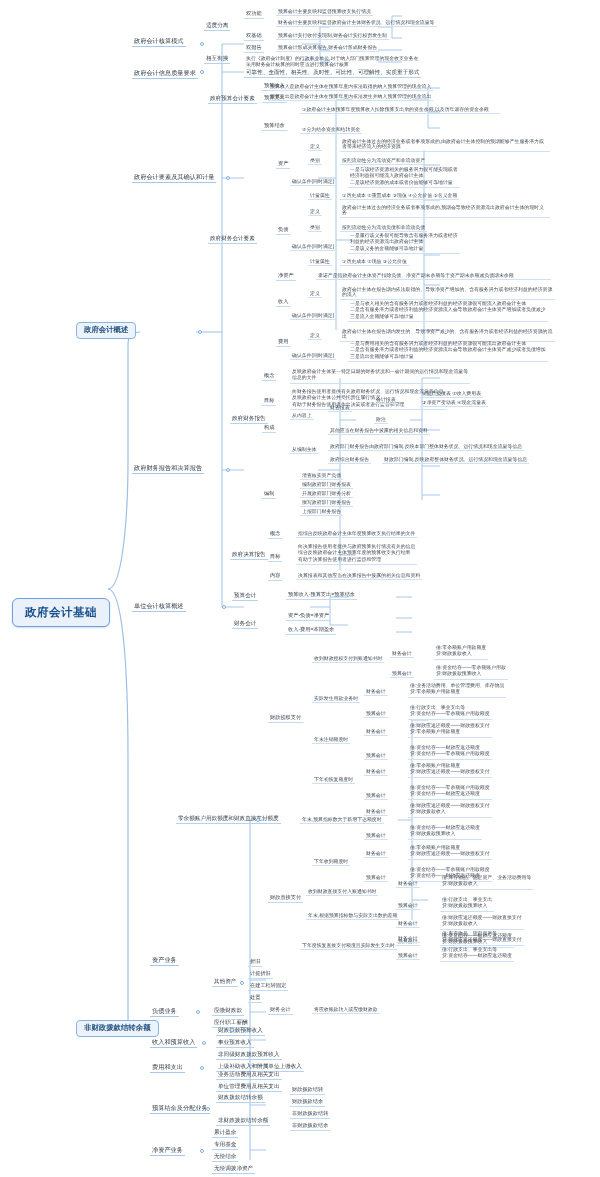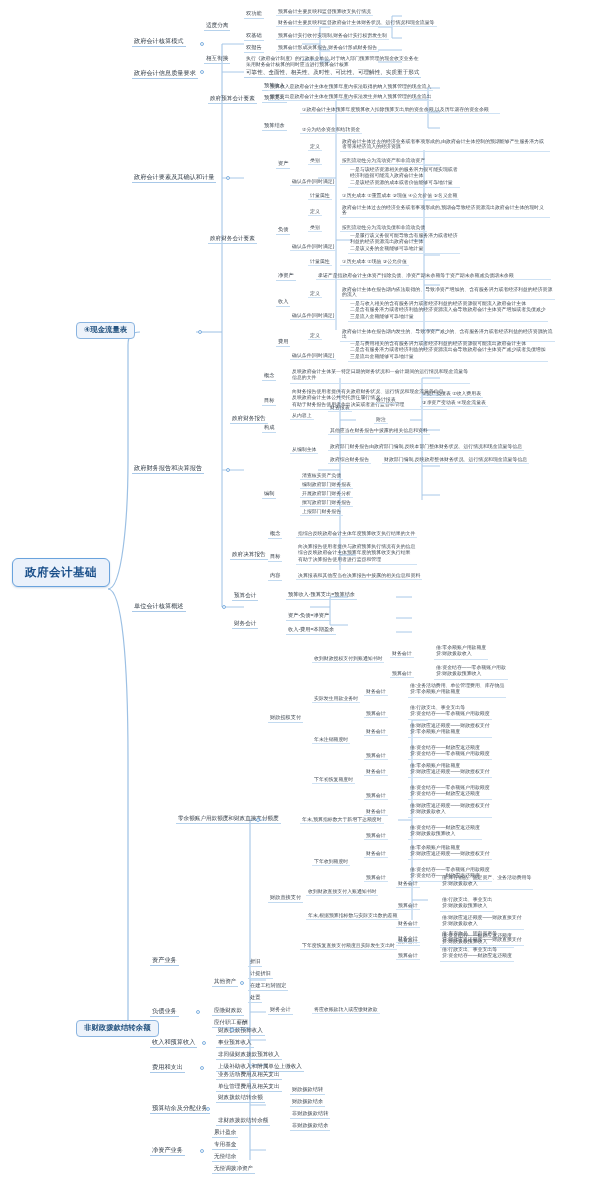--- a/index.html
+++ b/index.html
@@ -155,23 +155,23 @@
       <path d="M250 1105 L266 1105"></path>
       <path d="M250 1150 L266 1150"></path>
 
       <path d="M398 820 L412 820"></path>
       <path d="M412 720 L412 920"></path>
       <path d="M412 720 L428 720"></path>
       <path d="M412 900 L428 900"></path>
     </g>
   </svg>
 
-  <div class="node root" style="left:12px; top:558px;">政府会计基础</div>
-
-  <div class="node lvl1" style="left:76px; top:322px;">④现金流量表</div>
+  <div class="node root" style="left:12px; top:598px;">政府会计基础</div>
+
+  <div class="node lvl1" style="left:76px; top:322px;">政府会计概述</div>
   <div class="node lvl1" style="left:76px; top:1020px;">非财政拨款结转余额</div>
 
   <div class="node lvl2" style="left:132px; top:36px;">政府会计核算模式</div>
   <div class="node lvl3" style="left:204px; top:21px;">适度分离</div>
   <div class="node lvl3" style="left:204px; top:54px;">相互衔接</div>
   <div class="node lvl4" style="left:244px; top:10px;">双功能</div>
   <div class="node lvl4" style="left:244px; top:32px;">双基础</div>
   <div class="node lvl4" style="left:244px; top:44px;">双报告</div>
   <div class="node lvl5" style="left:276px; top:8px;">预算会计主要反映和监督预算收支执行情况</div>
   <div class="node lvl5" style="left:276px; top:19px;">财务会计主要反映和监督政府会计主体财务状况、运行情况和现金流量等</div>

